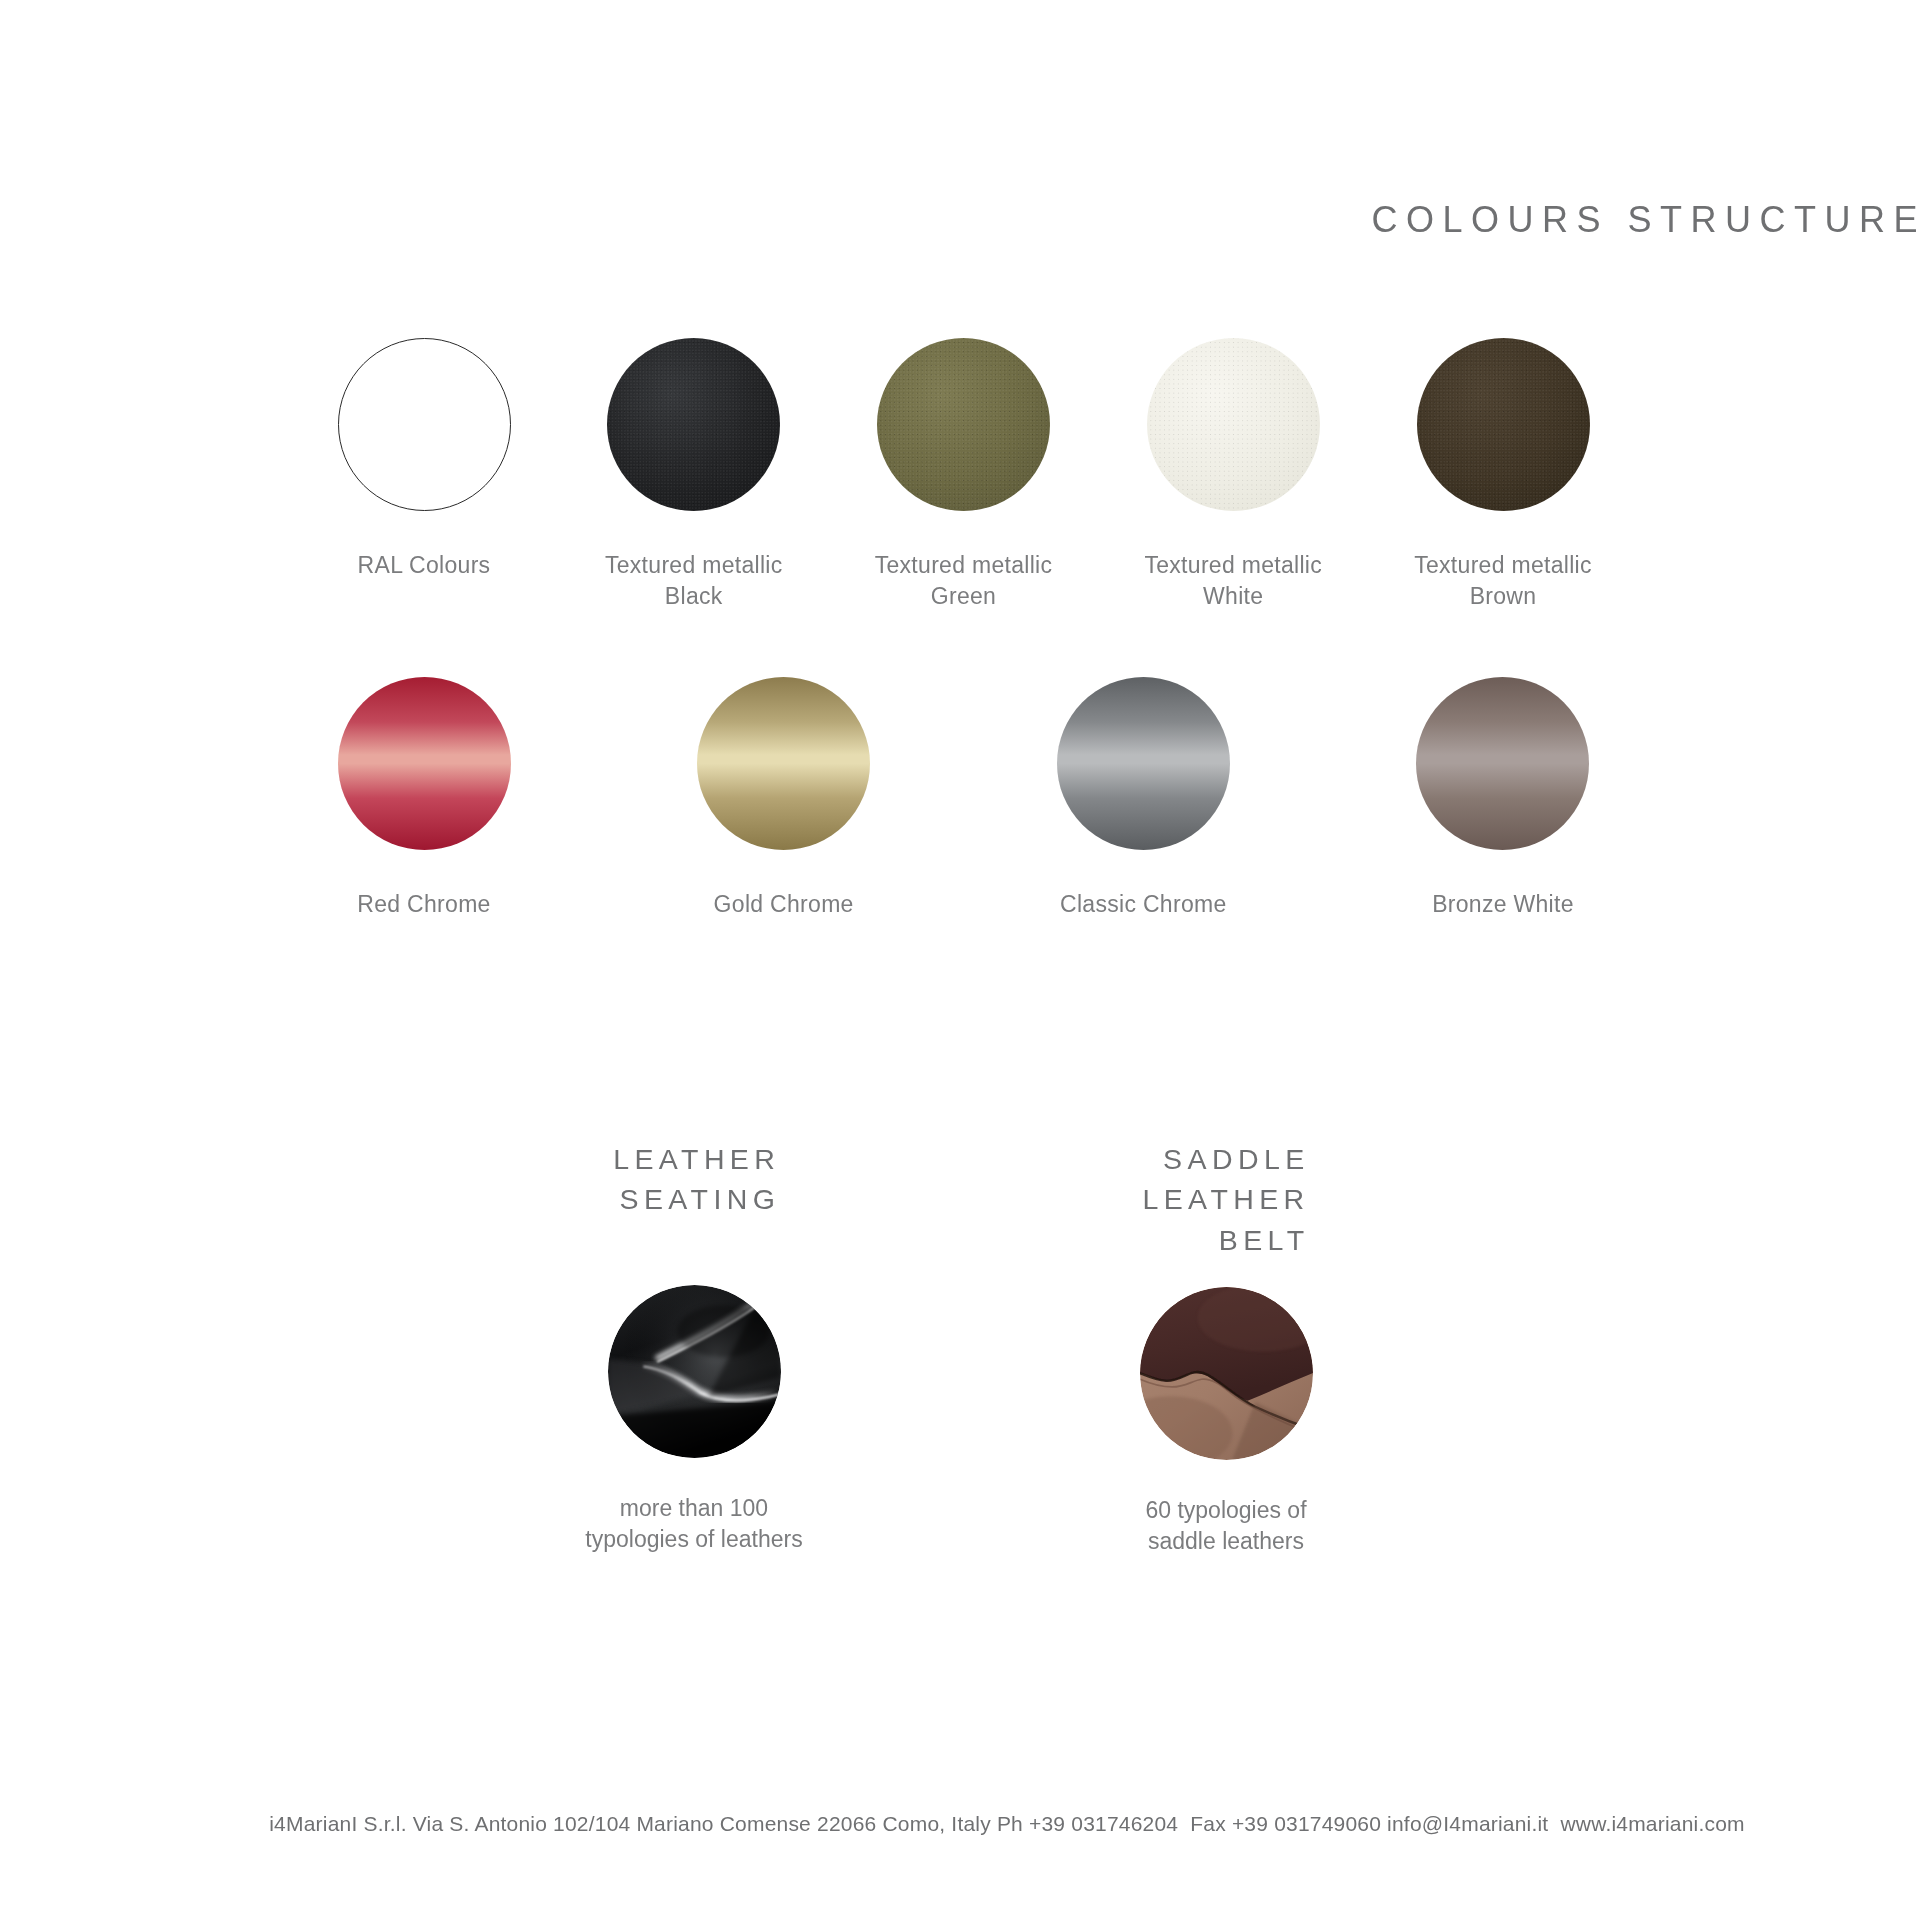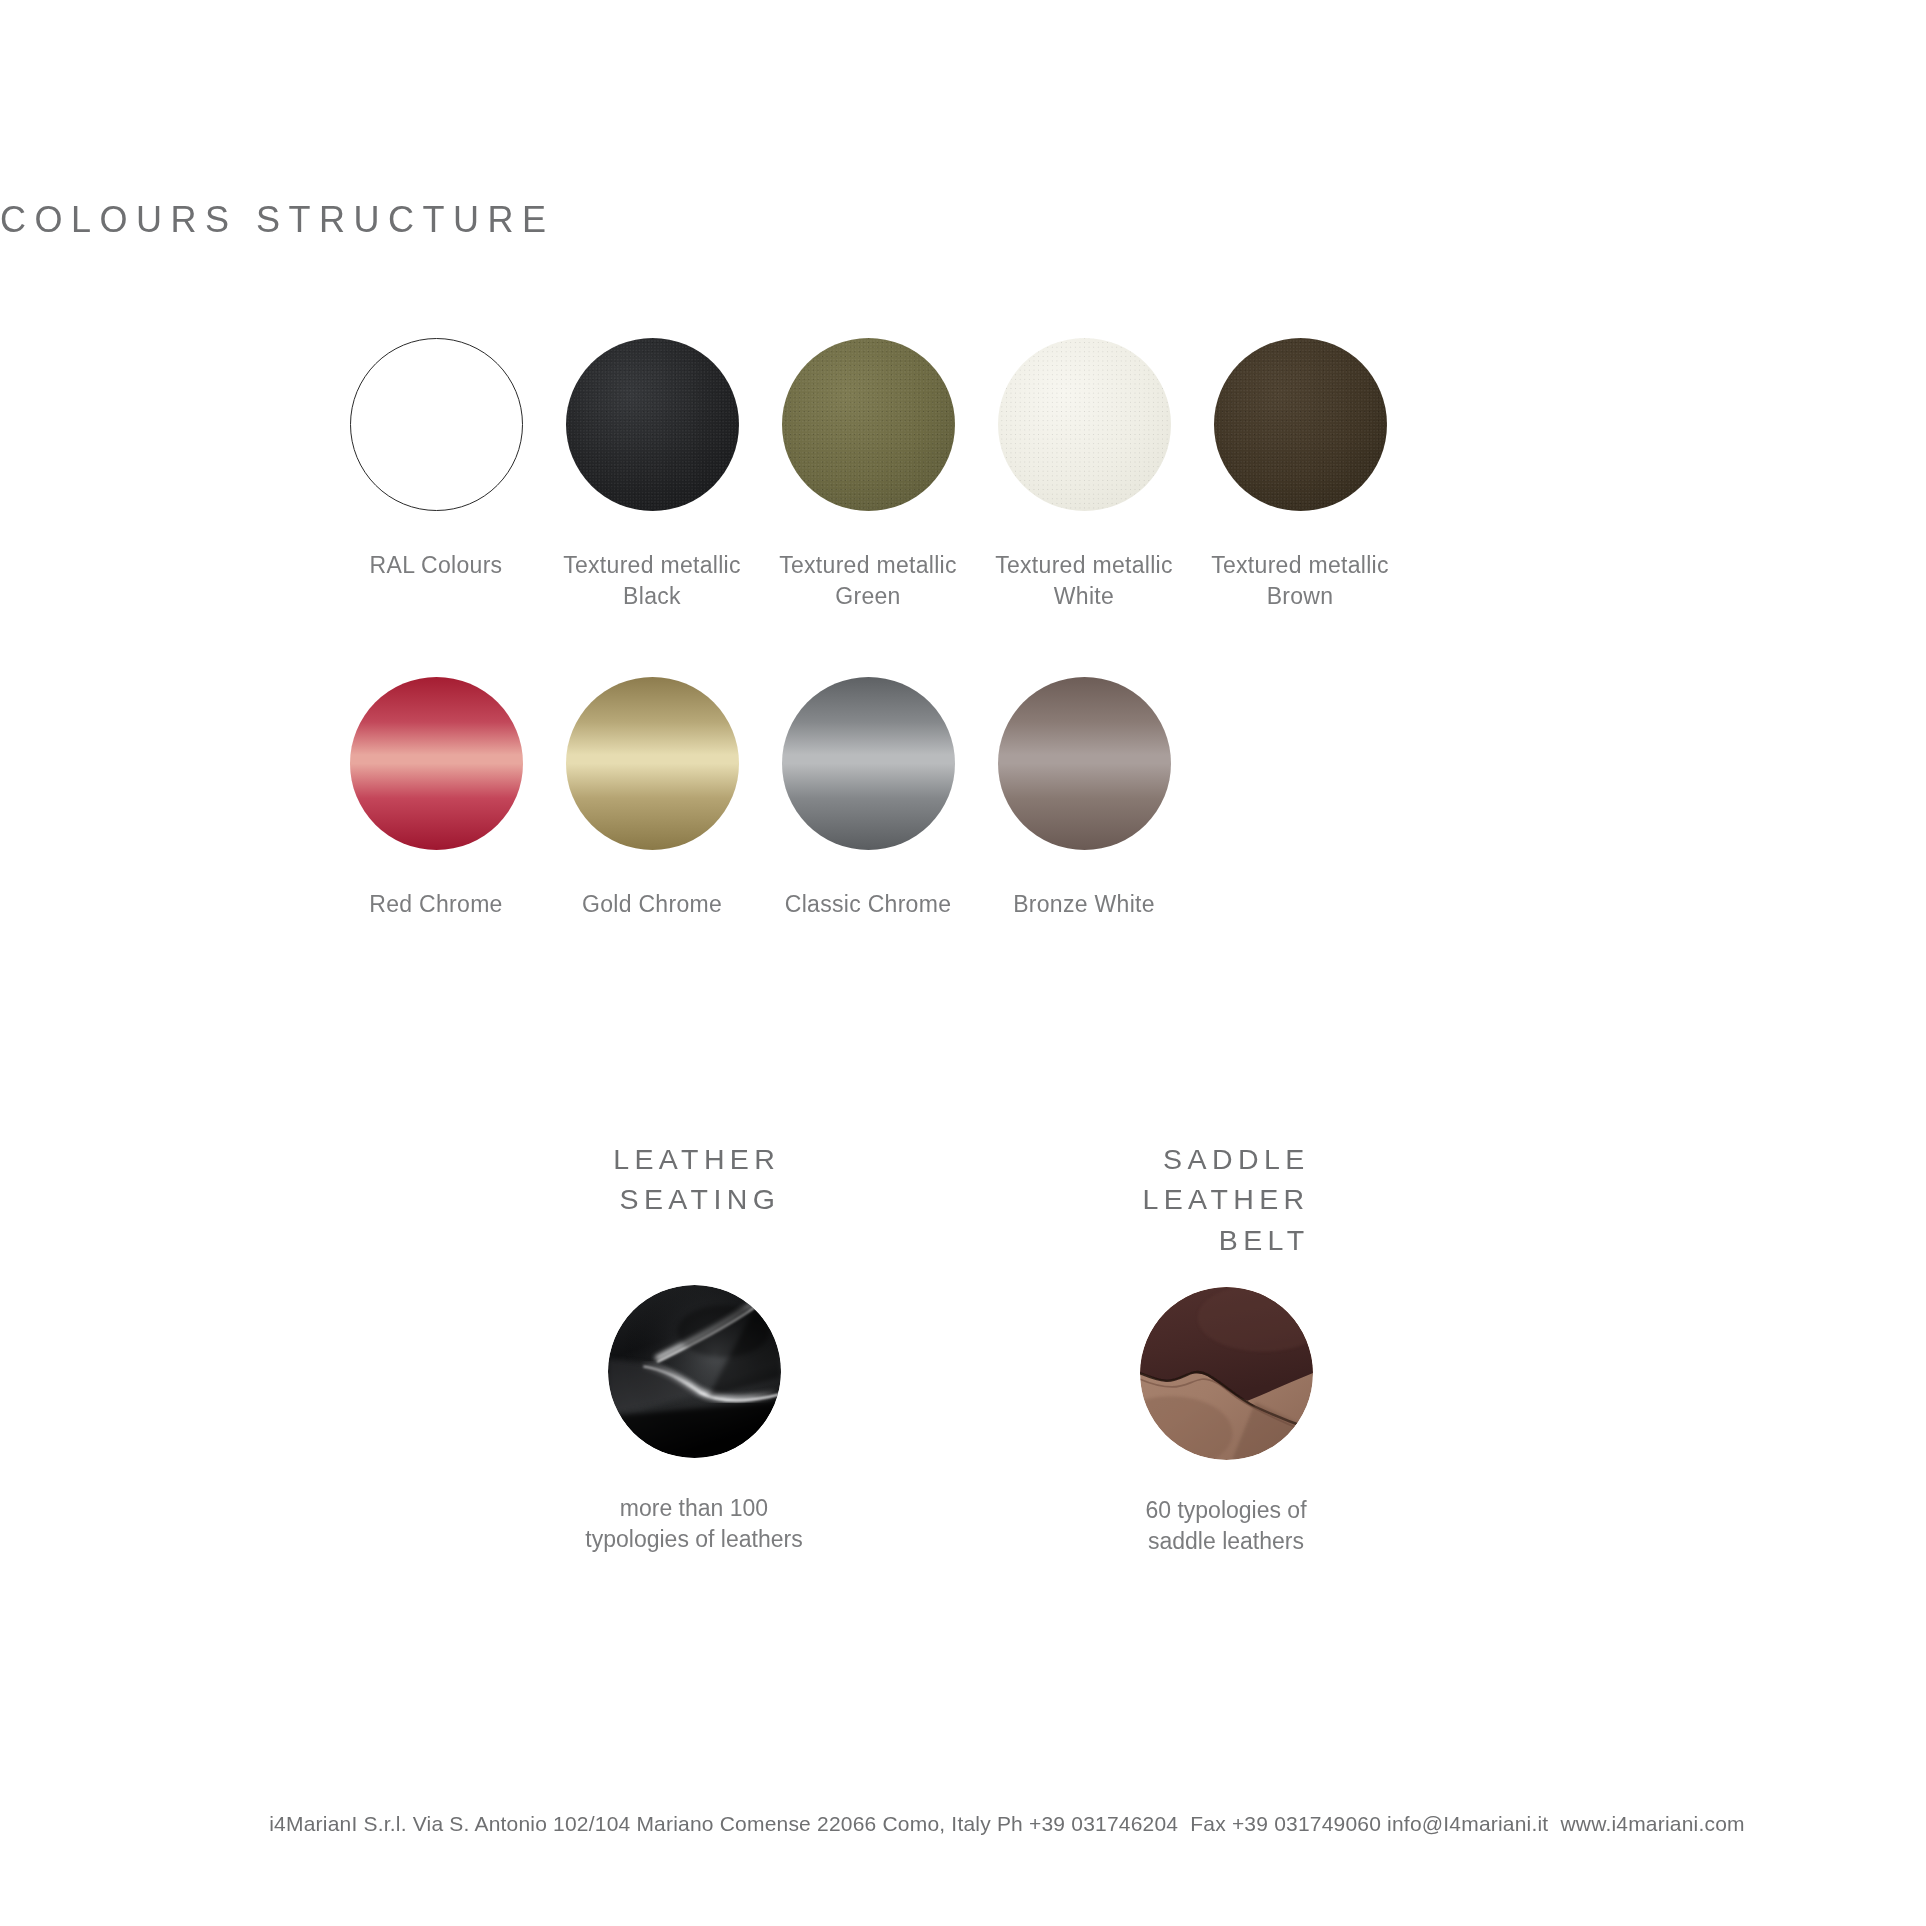--- a/index.html
+++ b/index.html
@@ -22,34 +22,35 @@
     inset: 0;
     background: #ffffff;
   }
 
   
   .page-title {
     position: absolute;
     top: 199px;
     left: 0;
     width: 1926px;
-    text-align: left;
+    text-align: right;
     font-size: 36px;
     letter-spacing: 8.5px;
     color: #6f7072;
     font-weight: 400;
     white-space: pre;
   }
 
   
   .swatch-row {
     position: absolute;
-    left: 328px;
+    left: 316px;
     width: 1295px;
     display: flex;
+    justify-content: space-between;
     align-items: flex-start;
   }
   #row-finishes { top: 338px; }
   #row-chrome   { top: 677px; }
 
   .swatch-cell {
     width: 216px;
     display: flex;
     flex-direction: column;
     align-items: center;

